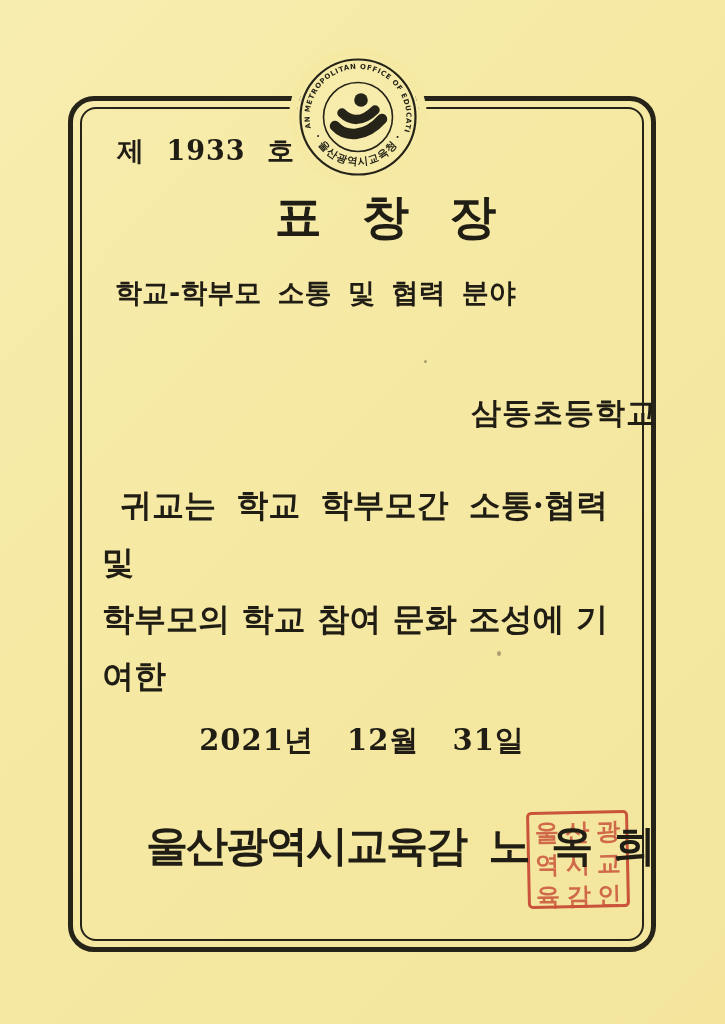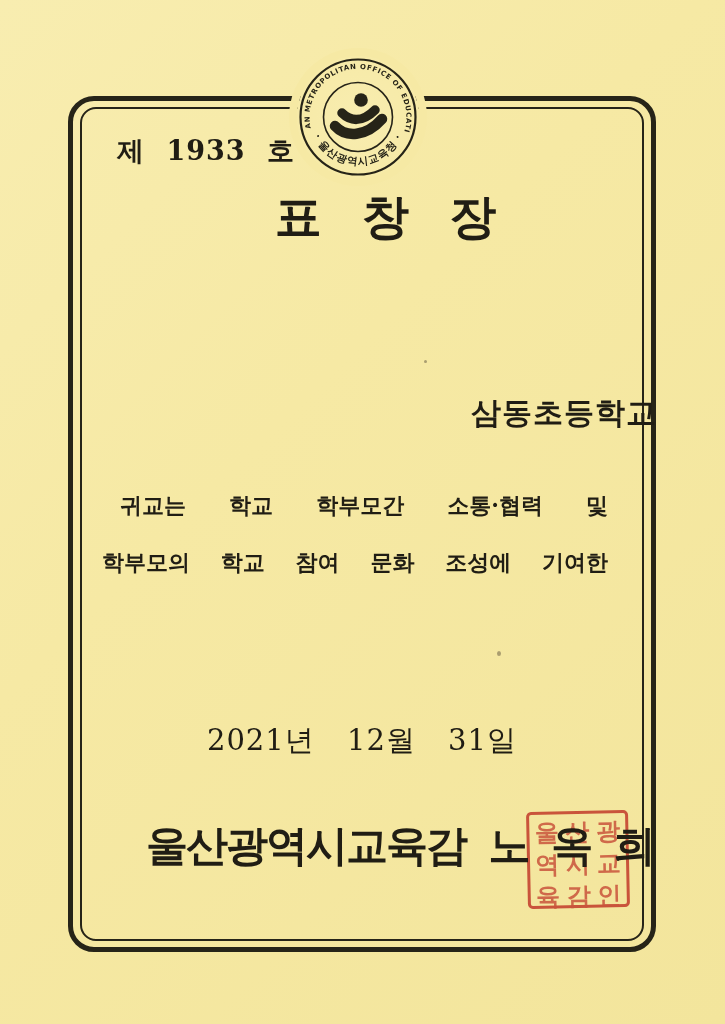--- a/index.html
+++ b/index.html
@@ -39,28 +39,28 @@
     text-align:center;font-size:47px;font-weight:700;word-spacing:20px;letter-spacing:2px;
   }
   .cat-line1{position:absolute;left:115px;top:275px;font-size:27px;font-weight:600;word-spacing:7px;}
   .cat-line2{position:absolute;left:115px;top:327px;font-size:27px;font-weight:600;word-spacing:7px;}
   .recipient{
     position:absolute;left:68px;top:393px;width:546px;
     text-align:right;font-size:30px;font-weight:700;letter-spacing:1px;margin-left:43px;
   }
   .body-text{
     position:absolute;left:102px;top:477px;width:506px;
-    font-size:22px;font-weight:600;line-height:57px;
+    font-size:32px;font-weight:600;line-height:57px;
   }
   .body-text .jl{text-align:justify;text-align-last:justify;}
   .body-text .indent{text-indent:18px;}
   .body-text .last{word-spacing:9px;}
   .date-line{
     position:absolute;left:68px;top:721px;width:588px;
-    text-align:center;font-size:29px;font-weight:400;word-spacing:22px;letter-spacing:1px;
+    text-align:center;font-size:29px;font-weight:700;word-spacing:22px;letter-spacing:1px;
   }
   .signature{
     position:absolute;left:146px;top:818px;z-index:3;
     font-size:42px;font-weight:700;letter-spacing:-2px;word-spacing:10px;
     white-space:nowrap;
   }
   .stamp{
     position:absolute;left:527px;top:811px;width:102px;height:97px;z-index:2;
     border:3px solid #c4402e;border-radius:5px;box-sizing:border-box;
     transform:rotate(-1.2deg);
@@ -103,20 +103,21 @@
       <text font-size="10.5" font-weight="bold" letter-spacing="1" fill="#262418" font-family="DejaVu Serif, serif">
         <textPath href="#arcBottom" startOffset="50%" text-anchor="middle">· 울산광역시교육청 ·</textPath>
       </text>
     </svg>
   </div>
 
   <div class="cert-number">제 1933 호</div>
 
   <div class="title">표 창 장</div>
 
+  <div class="cat-line1">학교-학부모 소통 및 협력 분야</div>
 
   <div class="recipient">삼동초등학교</div>
 
   <div class="body-text">
     <div class="jl indent">귀교는 학교 학부모간 소통·협력 및</div>
     <div class="jl">학부모의 학교 참여 문화 조성에 기여한</div>
   </div>
 
   <div class="date-line">2021년 12월 31일</div>
 

